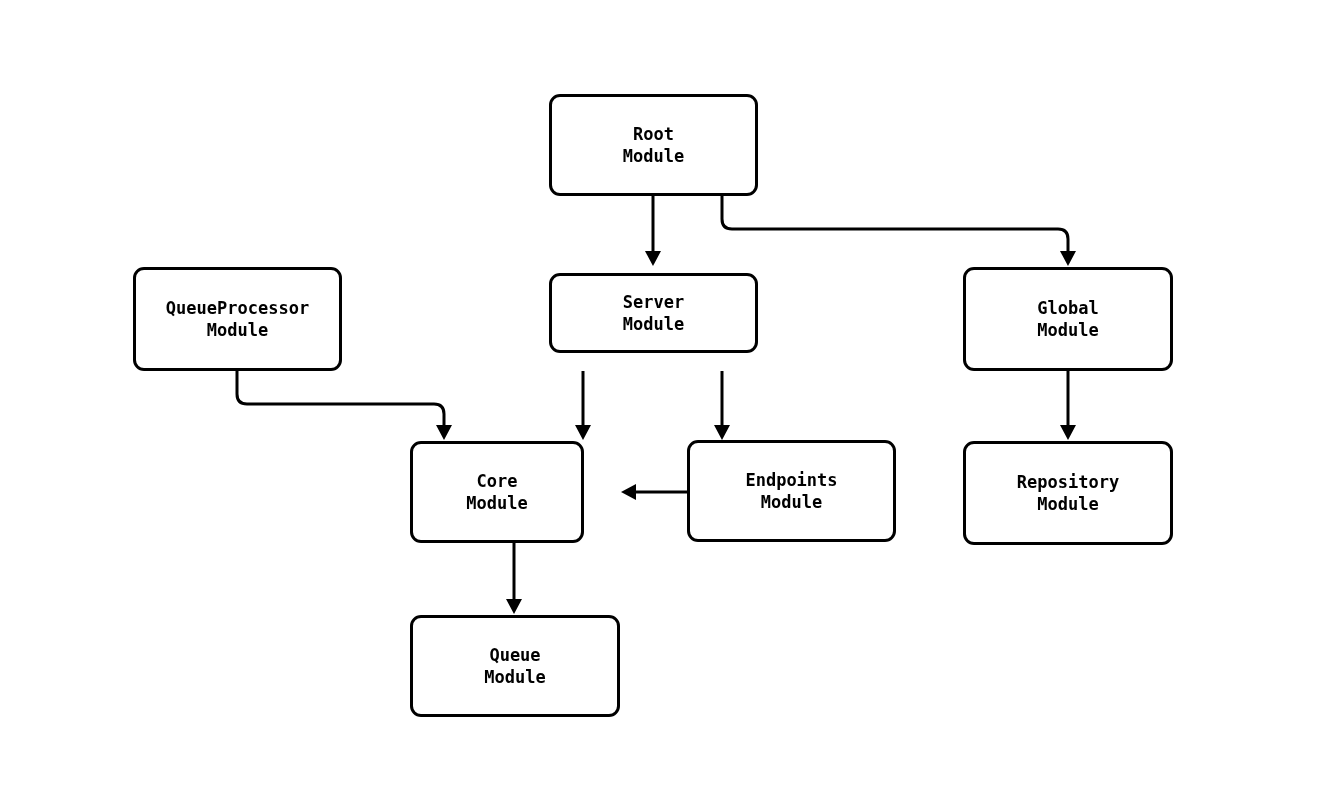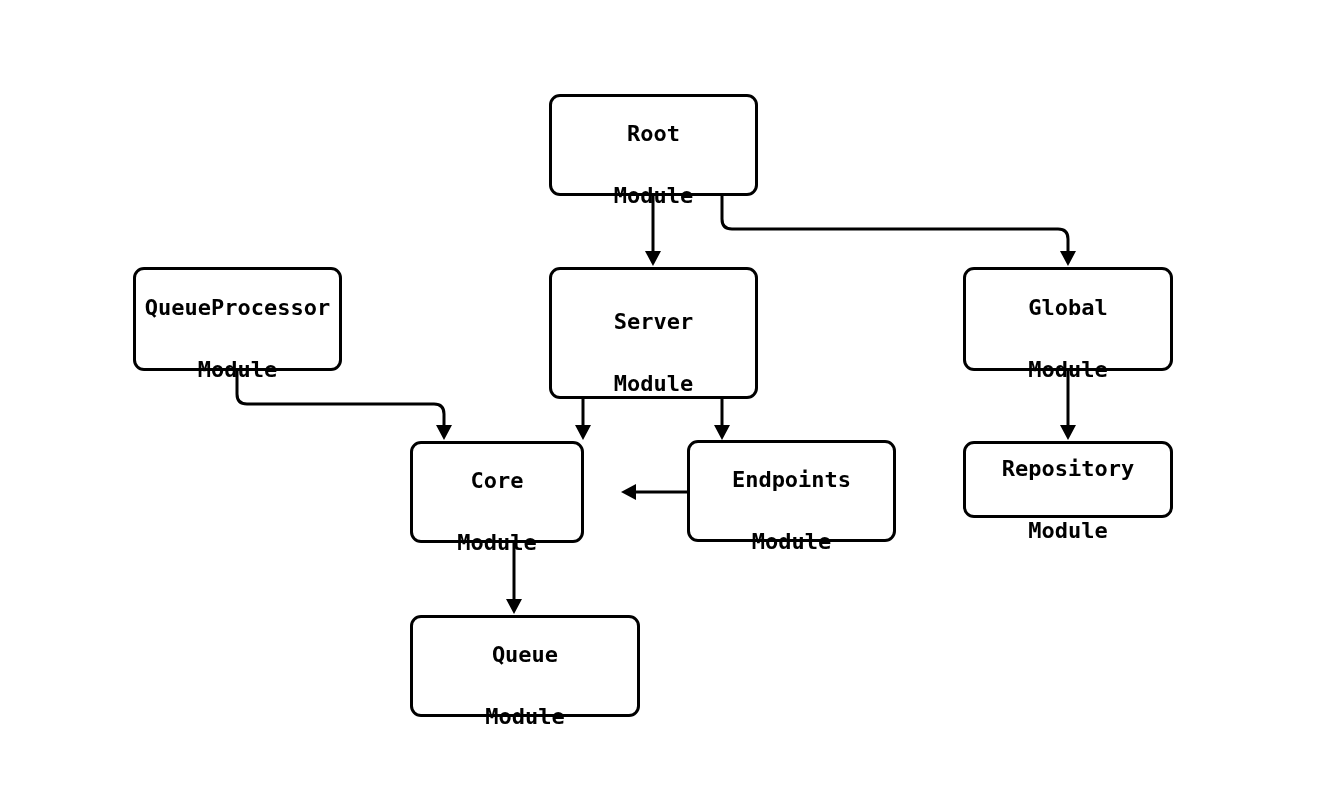--- a/index.html
+++ b/index.html
@@ -33,28 +33,27 @@
     border: 3px solid #000000;
     border-radius: 11px;
     display: flex;
     flex-direction: column;
     align-items: center;
     justify-content: center;
     z-index: 2;
   }
   .node-label {
     font-family: "DejaVu Sans Mono", "Liberation Mono", monospace;
-    font-size: 22px;
+    font-size: 17px;
     line-height: 22px;
     font-weight: 700;
     color: #000000;
     text-align: center;
     white-space: pre;
     letter-spacing: 0px;
-    margin-top: 40px;
   }
 </style>
 </head>
 <body>
 
 <div id="diagram-root">
 
   <svg id="edge-layer" width="1337" height="809" viewBox="0 0 1337 809" xmlns="http://www.w3.org/2000/svg">
     <g id="edges-group" fill="none" stroke="#000000" stroke-width="3" stroke-linecap="butt" stroke-linejoin="miter">
         <path d="M 653 196 L 653 251"></path>
@@ -81,43 +80,43 @@
   <div class="node" style="left: 549px; top: 94px; width: 209px; height: 102px;">
     <span class="node-label">Root</span>
     <span class="node-label">Module</span>
   </div>
 
   <div class="node" style="left: 133px; top: 267px; width: 209px; height: 104px;">
     <span class="node-label">QueueProcessor</span>
     <span class="node-label">Module</span>
   </div>
 
-  <div class="node" style="left: 549px; top: 267px; width: 209px; height: 132px;">
+  <div class="node" style="left: 549px; top: 273px; width: 209px; height: 80px;">
     <span class="node-label">Server</span>
     <span class="node-label">Module</span>
   </div>
 
   <div class="node" style="left: 963px; top: 267px; width: 210px; height: 104px;">
     <span class="node-label">Global</span>
     <span class="node-label">Module</span>
   </div>
 
   <div class="node" style="left: 410px; top: 441px; width: 174px; height: 102px;">
     <span class="node-label">Core</span>
     <span class="node-label">Module</span>
   </div>
 
   <div class="node" style="left: 687px; top: 440px; width: 209px; height: 102px;">
     <span class="node-label">Endpoints</span>
     <span class="node-label">Module</span>
   </div>
 
-  <div class="node" style="left: 963px; top: 441px; width: 210px; height: 77px;">
+  <div class="node" style="left: 963px; top: 441px; width: 210px; height: 104px;">
     <span class="node-label">Repository</span>
     <span class="node-label">Module</span>
   </div>
 
-  <div class="node" style="left: 410px; top: 615px; width: 230px; height: 102px;">
+  <div class="node" style="left: 410px; top: 615px; width: 210px; height: 102px;">
     <span class="node-label">Queue</span>
     <span class="node-label">Module</span>
   </div>
 
 </div>
 
 </body></html>

